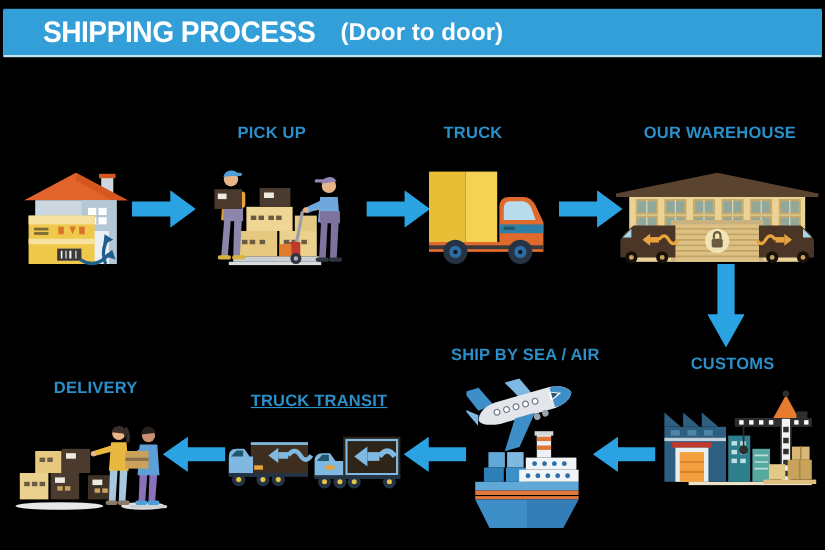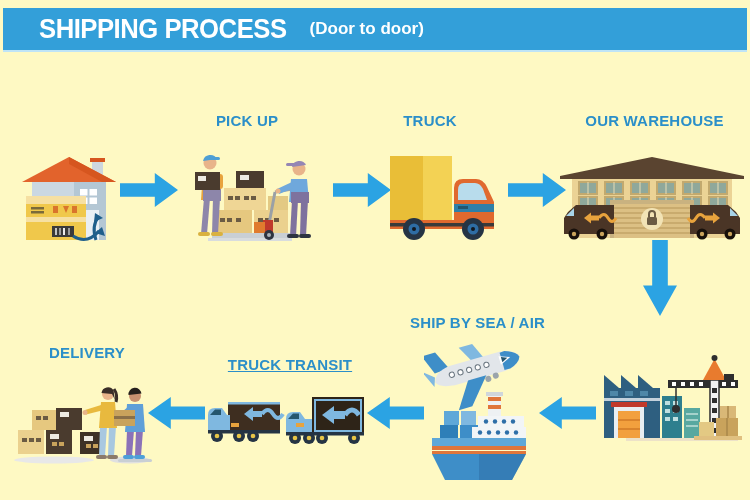--- a/index.html
+++ b/index.html
@@ -1,25 +1,25 @@
 <!DOCTYPE html>
 <html><head>
 <meta charset="utf-8">
 <style>
   * { margin:0; padding:0; box-sizing:border-box; }
   html,body { background:#fff; }
   body { font-family:"Liberation Sans", sans-serif; }
-  .canvas { position:relative; width:750px; height:500px; background:#fef9c3; overflow:hidden;padding-left:36px; }
+  .canvas { position:relative; width:750px; height:500px; background:#000000; overflow:hidden;padding-left:36px; }
 
   .header-bar { position:absolute; left:3px; top:8px; width:744px; height:42px;
     background:#339fd9; display:flex; align-items:center; padding-left:36px;
     box-shadow:0 2px 0 #bfe4f6; }
   .title { color:#ffffff; font-weight:bold; font-size:27px; letter-spacing:-0.5px;
     transform:scaleX(0.95); transform-origin:left center; white-space:nowrap; }
-  .subtitle { color:#ffffff; font-weight:bold; font-size:17px; margin-left:10px; white-space:nowrap; }
+  .subtitle { color:#ffffff; font-weight:bold; font-size:22px; margin-left:10px; white-space:nowrap; }
 
   .step-label { position:absolute; color:#2b8fc9; font-weight:bold; font-size:15px;
     text-align:center; letter-spacing:0.2px; white-space:nowrap; }
 
   .illus { position:absolute; }
   .illus svg { width:100%; height:100%; display:block; }
 
   .arrow { position:absolute; background:#2ba3e3; }
   .arrow.right { clip-path:polygon(0 30%, 60% 30%, 60% 0, 100% 50%, 60% 100%, 60% 70%, 0 70%); }
   .arrow.left  { clip-path:polygon(100% 30%, 40% 30%, 40% 0, 0 50%, 40% 100%, 40% 70%, 100% 70%); }
@@ -60,20 +60,21 @@
 <div class="canvas">
 
   <div class="header-bar">
     <span class="title">SHIPPING PROCESS</span>
     <span class="subtitle">(Door to door)</span>
   </div>
 
   <div class="step-label lbl-pickup">PICK UP</div>
   <div class="step-label lbl-truck">TRUCK</div>
   <div class="step-label lbl-warehouse">OUR WAREHOUSE</div>
+  <div class="step-label lbl-customs">CUSTOMS</div>
   <div class="step-label lbl-ship">SHIP BY SEA / AIR</div>
   <div class="step-label lbl-transit">TRUCK TRANSIT</div>
   <div class="step-label lbl-delivery">DELIVERY</div>
 
   <div class="arrow right ar1"></div>
   <div class="arrow right ar2"></div>
   <div class="arrow right ar3"></div>
   <div class="arrow down  ar4"></div>
   <div class="arrow left  ar5"></div>
   <div class="arrow left  ar6"></div>

